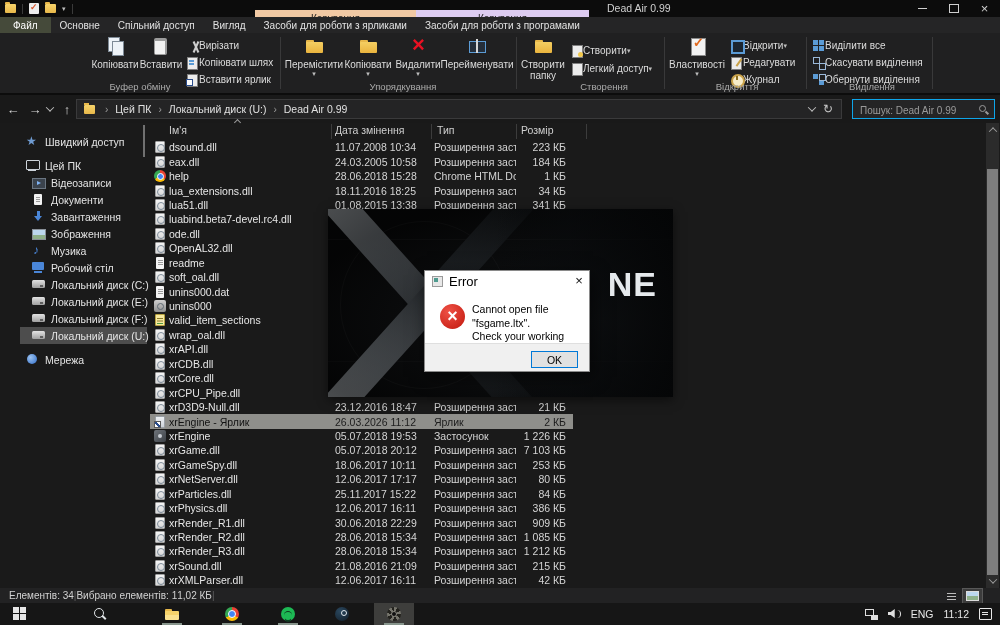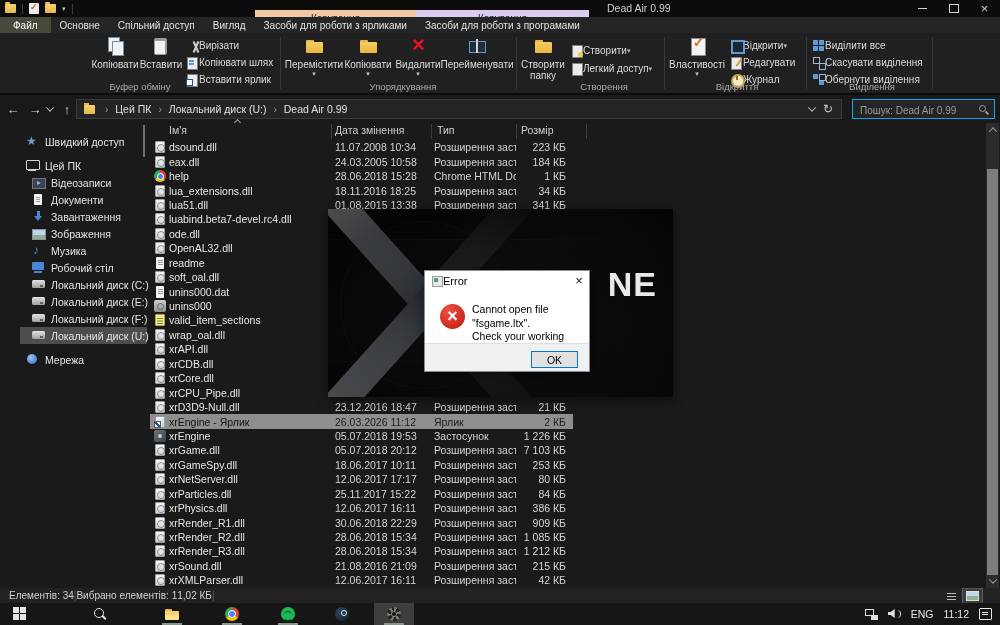--- a/index.html
+++ b/index.html
@@ -192,21 +192,21 @@
     background:linear-gradient(90deg,rgba(0,0,0,0) 48%,rgba(8,10,12,.55) 70%,rgba(4,5,6,.85) 100%),
                radial-gradient(ellipse at 80% 60%,rgba(40,44,48,.35),rgba(0,0,0,.6) 80%)}
   #splash-ne{position:absolute;right:16px;top:56px;font-size:34px;font-weight:bold;color:#e6eaed;letter-spacing:1px;z-index:2}
 
   
   #errdlg{position:absolute;left:424px;top:270px;width:166px;height:102px;background:#fff;border:1px solid #8a8a8a;
     box-shadow:3px 5px 16px rgba(0,0,0,.55);z-index:10;color:#000}
   .dlg-title{position:absolute;left:0;top:0;right:0;height:20px;background:#fff;display:flex;align-items:center}
   .dlg-ico{width:11px;height:11px;margin-left:7px;background:#e8e8e8;border:1px solid #9a9a9a;position:relative;flex:none}
   .dlg-ico::after{content:"";position:absolute;left:1px;top:1px;width:4px;height:4px;background:#4f9b8f}
-  .dlg-title-text{font-size:11px}
+  .dlg-title-text{margin-left:6px;font-size:13px}
   .dlg-close{margin-left:auto;width:20px;text-align:center;font-size:13px;color:#111;line-height:20px}
   .dlg-close::before{content:"×"}
   .dlg-body{position:absolute;left:0;top:20px;right:0;height:54px;background:#fff}
   .err-ico{position:absolute;left:15px;top:13px;width:25px;height:25px;border-radius:50%;
     background:radial-gradient(circle at 35% 30%,#ef5146,#c1170c);display:flex;align-items:center;justify-content:center}
   .err-ico::before{content:"×";color:#fff;font-size:18px;font-weight:bold;line-height:25px}
   .err-text{position:absolute;left:47px;top:12px;font-size:10.5px;line-height:13.5px;color:#000}
   .dlg-footer{position:absolute;left:0;bottom:0;right:0;height:28px;background:#f0f0f0;border-top:1px solid #dfdfdf}
   .ok-btn{position:absolute;left:106px;top:7px;width:47px;height:17px;background:#e1e1e1;border:1px solid #0078d7;
     font-size:10.5px;font-family:"Liberation Sans",sans-serif;color:#000;line-height:14px}

